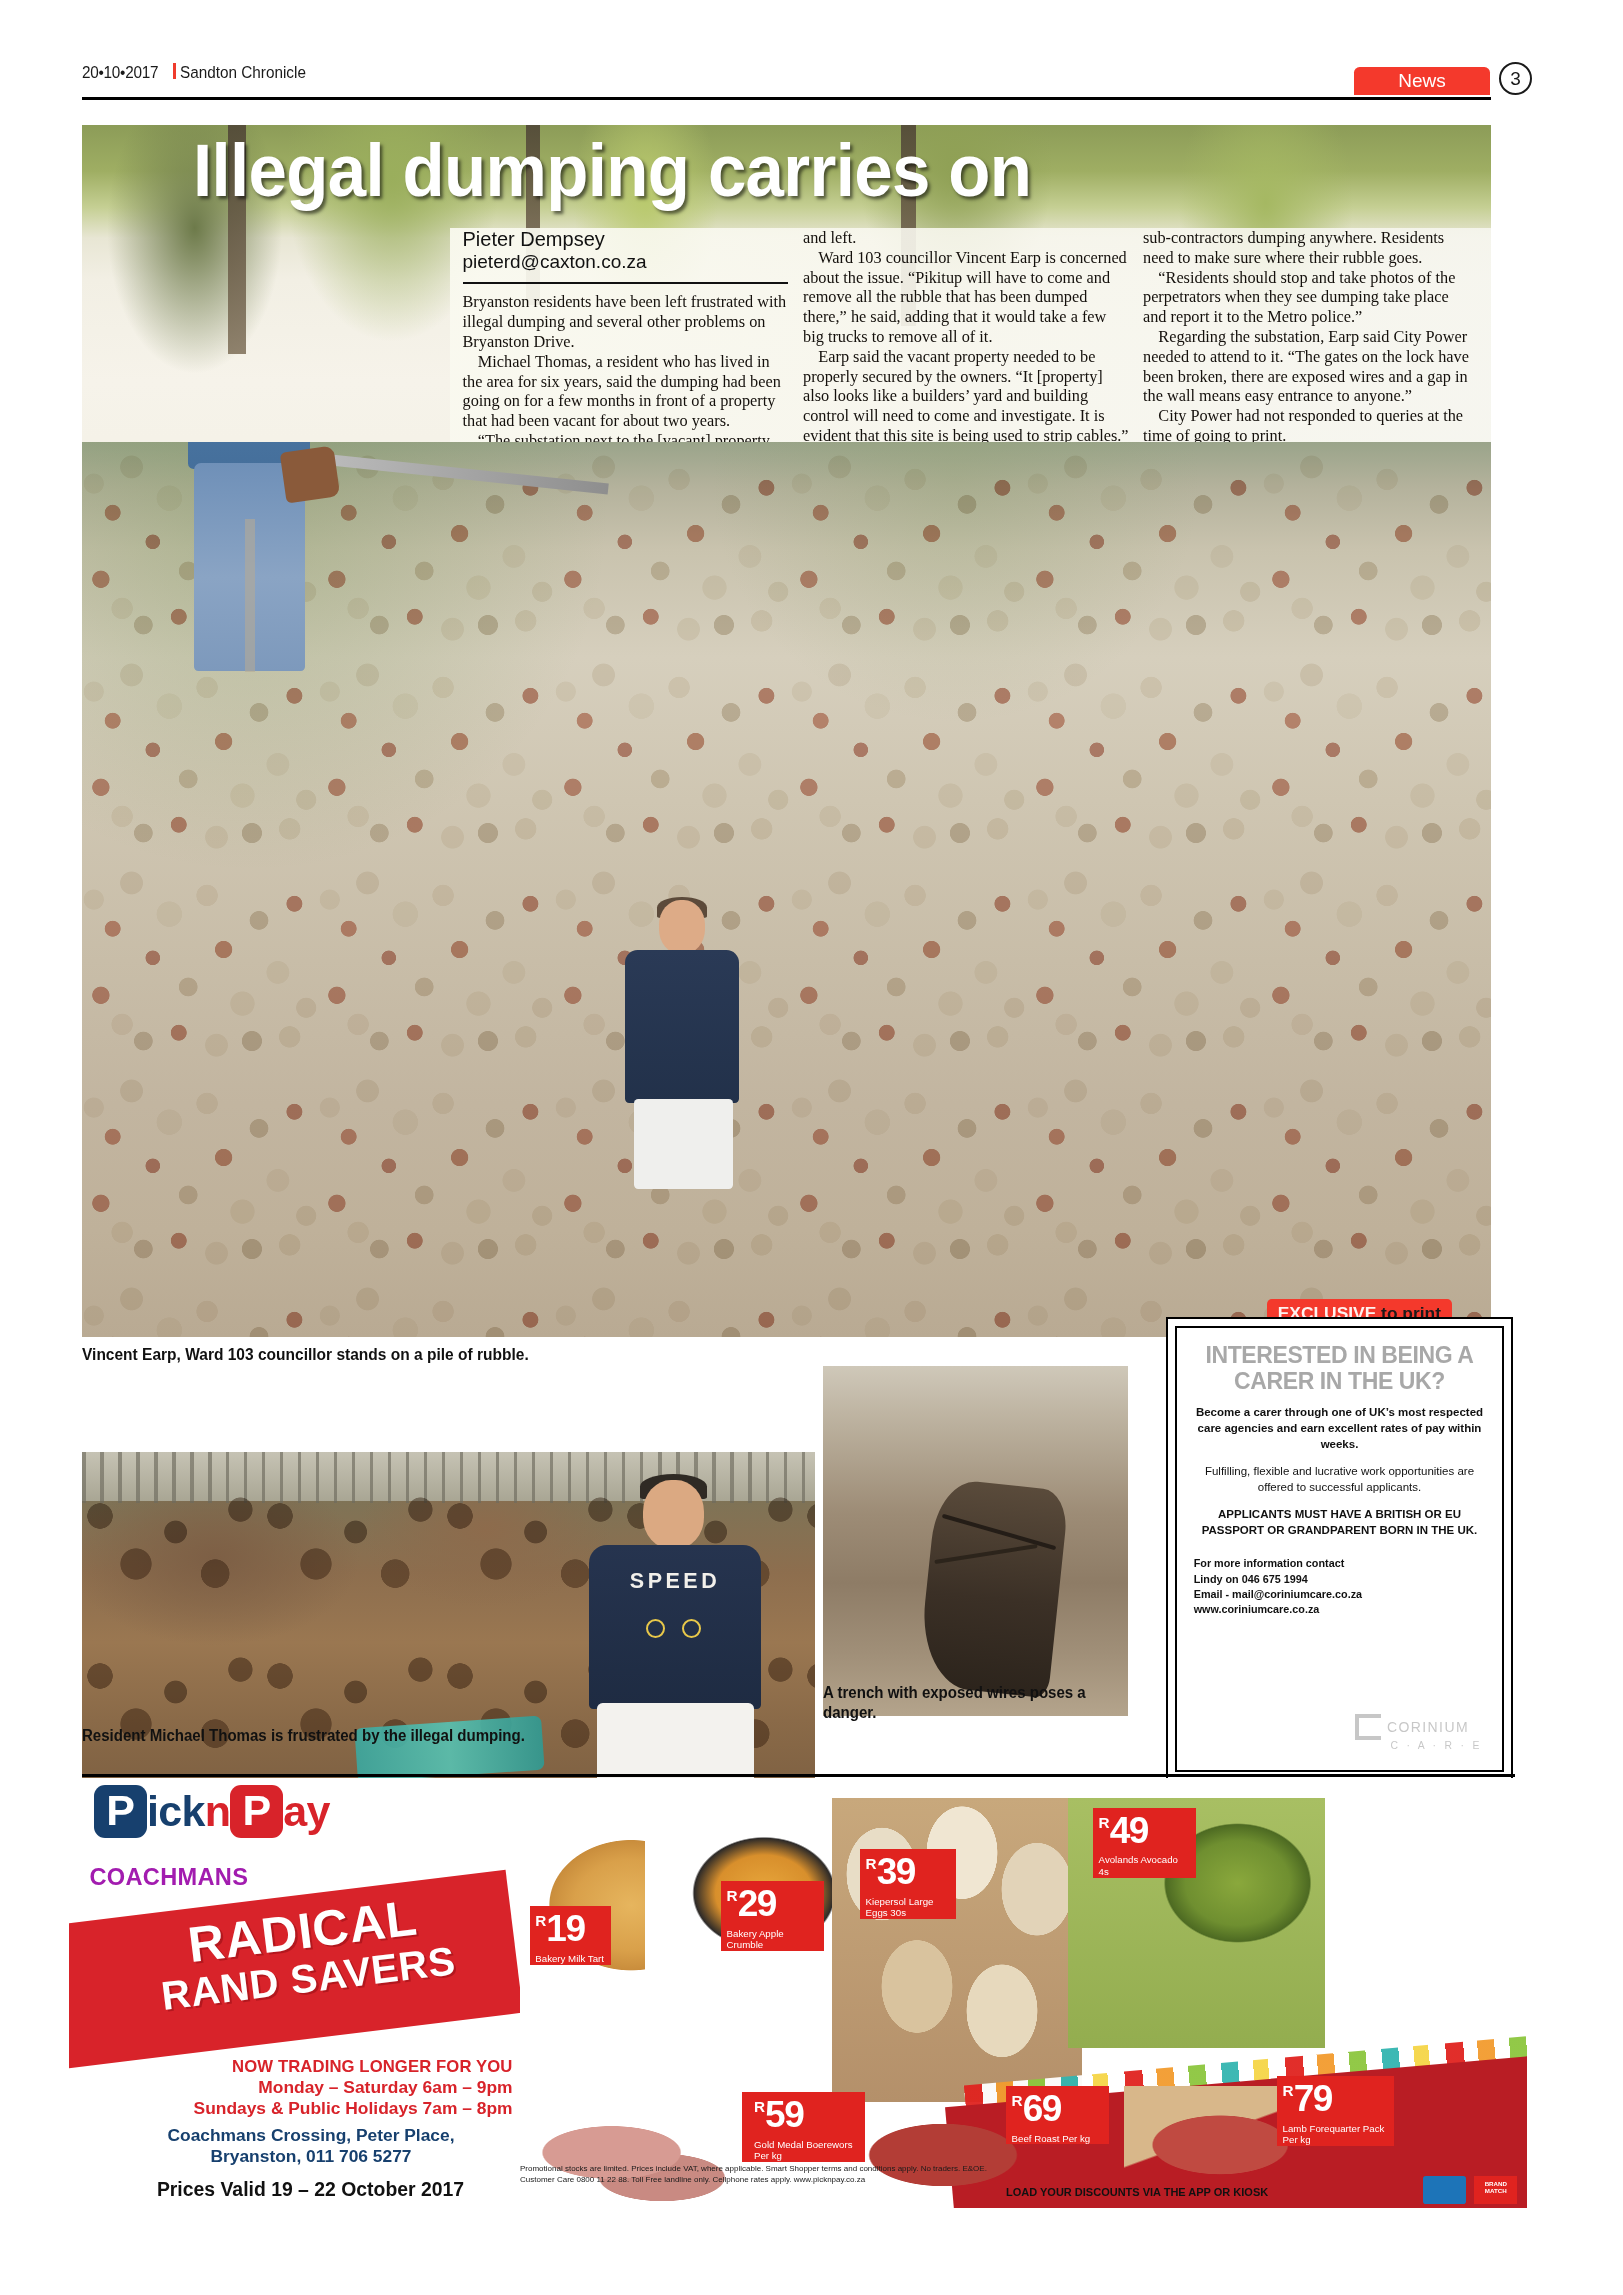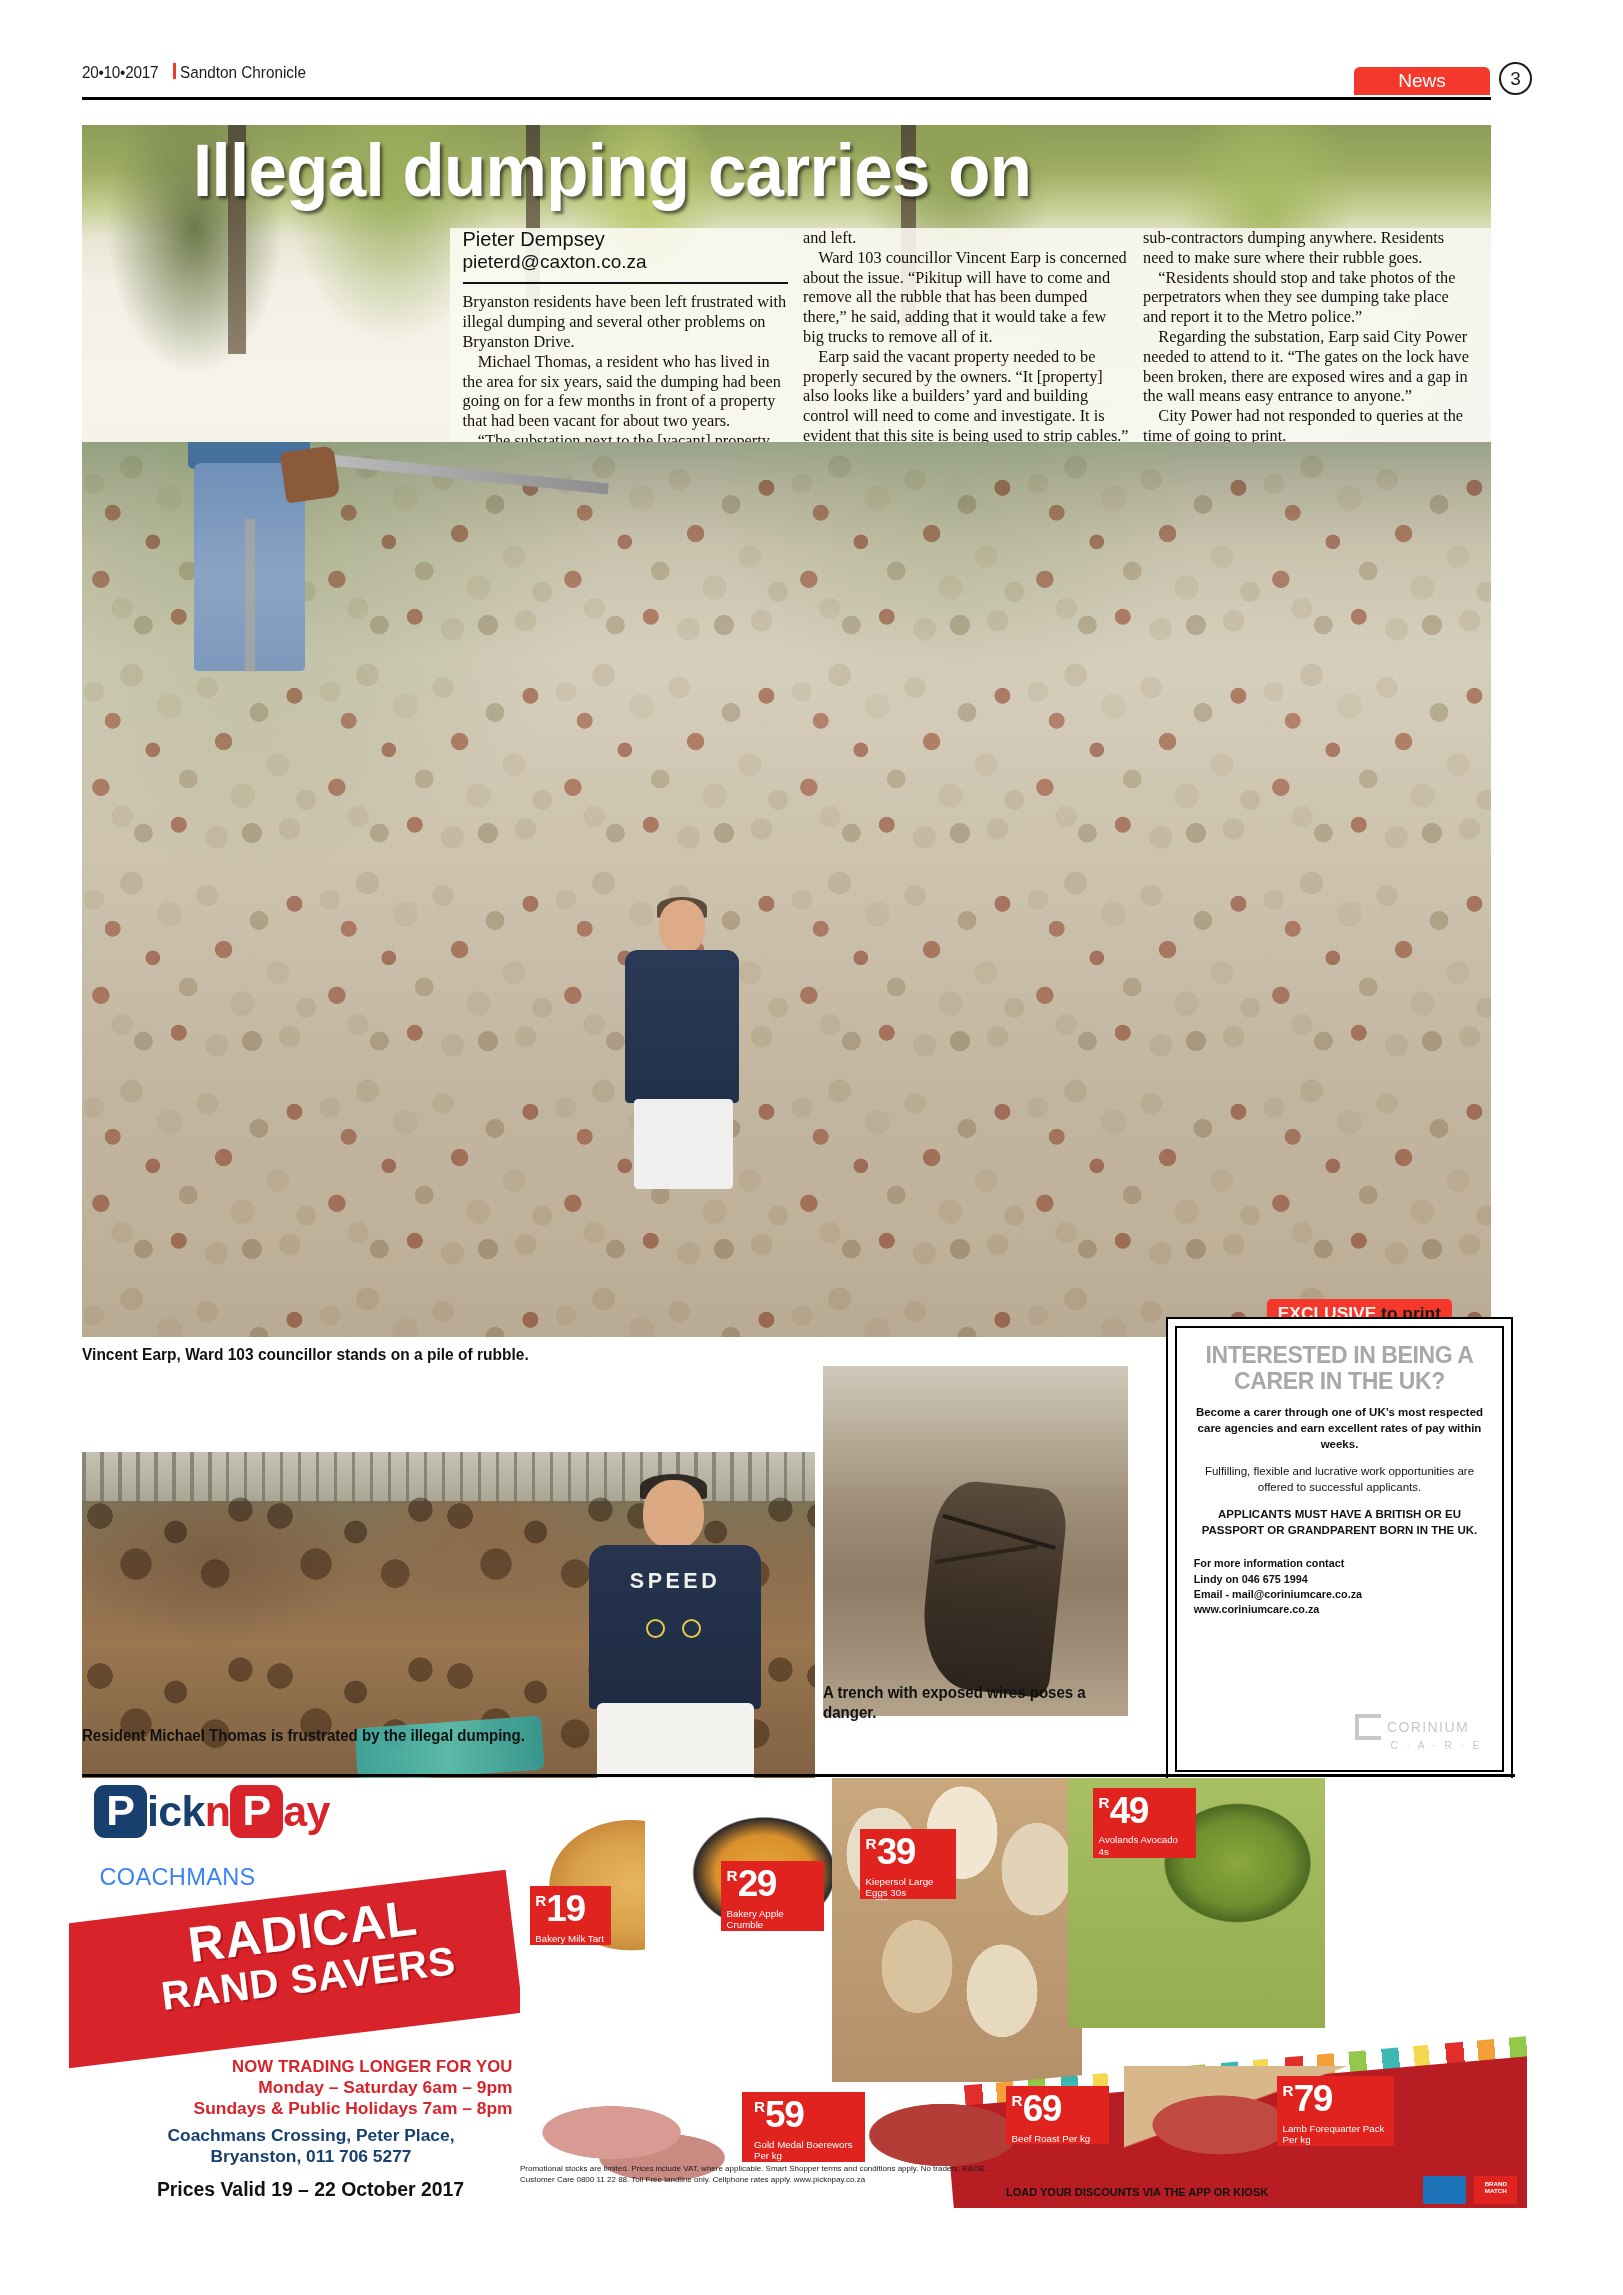--- a/index.html
+++ b/index.html
@@ -433,22 +433,22 @@
     color: #fff; font-family: "Liberation Sans", sans-serif;
   }
   .pnp-word {
     display: inline-block; vertical-align: middle;
     font-size: 43px; font-weight: 700; letter-spacing: -0.7px;
     font-family: "Liberation Sans", sans-serif;
   }
   .pnp-blue { color: #17406e; } .pnp-red { color: #d8232a; }
   .tile-blue { background: #17406e; } .tile-red { background: #d8232a; }
   #pnp-store {
-    margin-left: 18px; margin-top: 1.4px;
-    font-size: 23.6px; font-weight: 400; color: #3b82f6;
+    margin-left: 8px; margin-top: 1.4px;
+    font-size: 23.6px; font-weight: 700; color: #a21caf;
     letter-spacing: 0.3px;
   }
   #radical-band {
     position: absolute; left: -23.6px; top: 112px; width: 458px; height: 144px;
     background: #d8232a; transform: rotate(-7deg);
   }
   #radical-text {
     position: absolute; left: 7px; top: 117px; width: 437px; height: 139px;
     transform: rotate(-7deg); color: #fff; text-align: center;
     font-family: "Liberation Sans", sans-serif; font-weight: 700;
@@ -476,21 +476,21 @@
   }
   #pnp-valid {
     position: absolute; left: 14px; top: 393px; width: 430px;
     text-align: center; color: #111;
     font-size: 19.4px; font-weight: 700;
   }
 
   
   #pnp-right { position: absolute; left: 451px; top: 0; width: 1006px; height: 430px; }
   .prod {
-    position: absolute; overflow: hidden;
+    position: absolute; overflow: hidden; margin-top: 20px;
   }
   .prod .img { position: absolute; inset: 0; }
   .pricetag {
     position: absolute; background: #e0231f; color: #fff;
     padding: 4.2px 7px 5.6px 5.6px; line-height: 1;
   }
   .pricetag .cur {
     font-size: 15.3px; font-weight: 700; vertical-align: top;
     display: inline-block; margin-top: 2.8px;
   }

